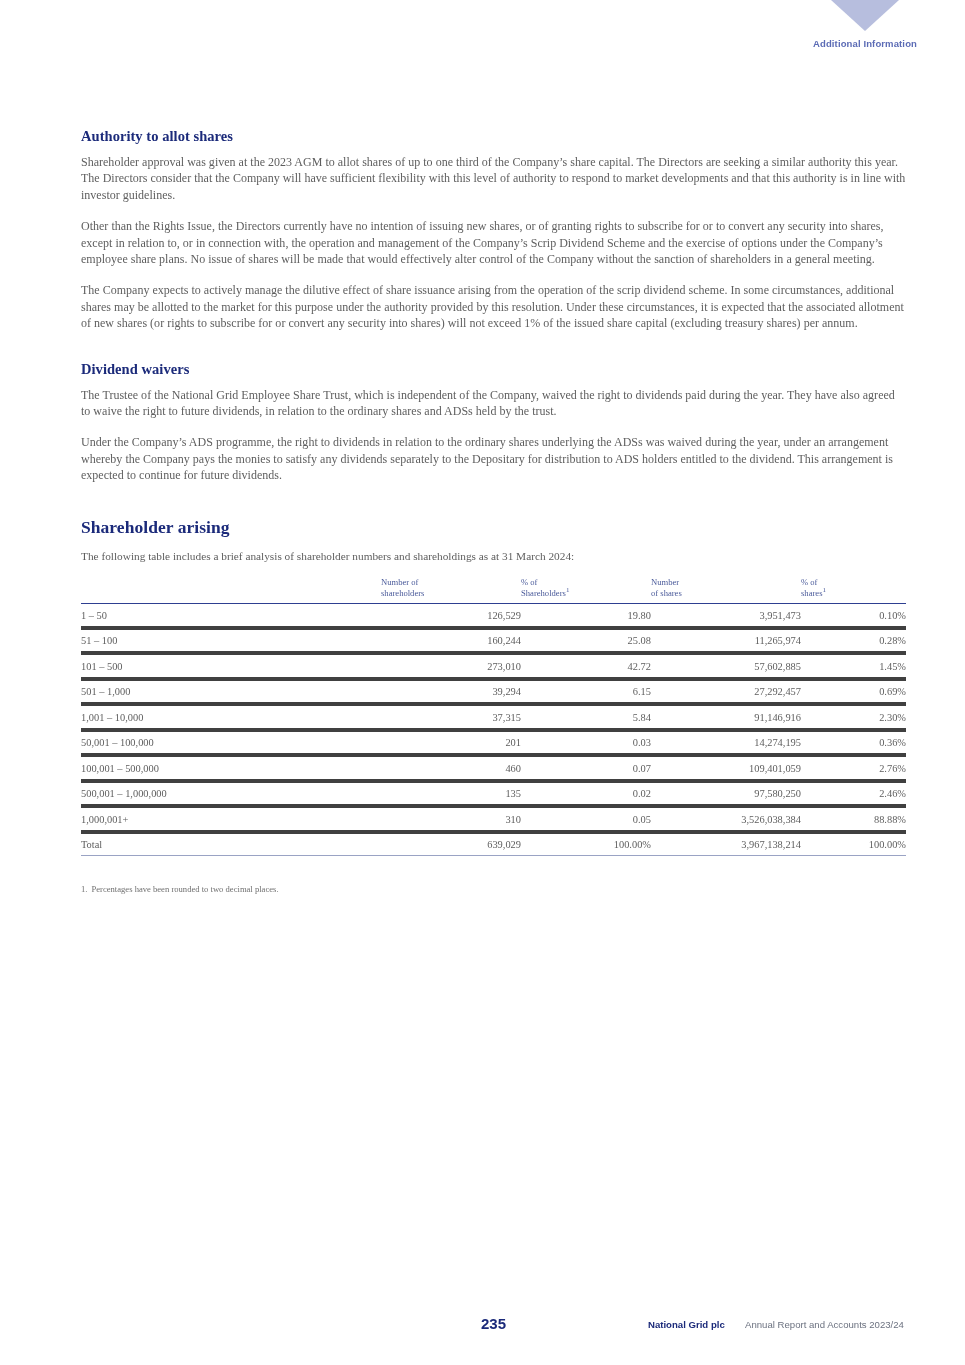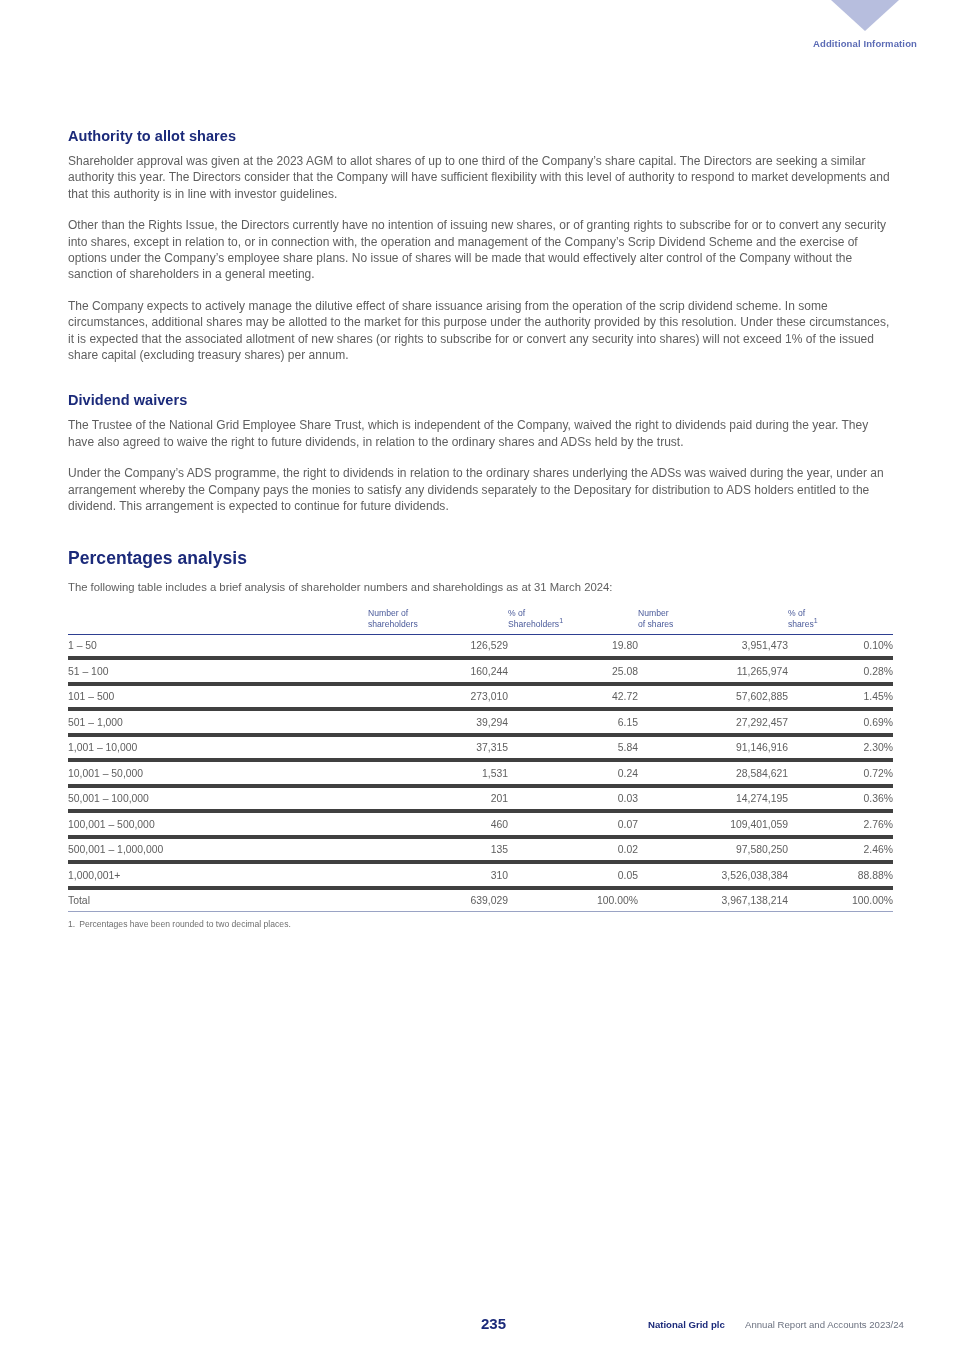--- a/index.html
+++ b/index.html
@@ -44,23 +44,24 @@
     font-size: 9.5px;
     font-weight: bold;
     letter-spacing: .12px;
     color: #5b6bb5;
     white-space: nowrap;
   }
 
   
   .content {
     position: absolute;
-    left: 68px;
+    left: 81px;
     top: 128px;
     width: 825px;
+    font-family: Liberation Serif, serif;
   }
 
   h2.heading-sub {
     font-size: 14.5px;
     font-weight: bold;
     color: #1b2a7a;
     margin: 0 0 9px 0;
     letter-spacing: .05px;
   }
   h2.heading-main {
@@ -124,21 +125,21 @@
   }
   table.sh-table tr.total td.label { }
   .col-w1 { width: 300px; }
   .col-w2 { width: 140px; }
   .col-w3 { width: 130px; }
   .col-w4 { width: 150px; }
   .col-w5 { width: 105px; }
   sup.fn { font-size: 7px; vertical-align: super; line-height: 0; }
 
   .footnote {
-    margin-top: 6px;
+    margin-top: 27px;
     font-size: 8.6px;
     line-height: 12px;
     color: #6f6f6f;
   }
   .footnote .fn-num { margin-right: 4px; }
 
   
   .page-footer {
     position: absolute;
     left: 0;
@@ -188,21 +189,21 @@
     <p class="body">Shareholder approval was given at the 2023 AGM to allot shares of up to one third of the Company’s share capital. The Directors are seeking a similar authority this year. The Directors consider that the Company will have sufficient flexibility with this level of authority to respond to market developments and that this authority is in line with investor guidelines.</p>
     <p class="body">Other than the Rights Issue, the Directors currently have no intention of issuing new shares, or of granting rights to subscribe for or to convert any security into shares, except in relation to, or in connection with, the operation and management of the Company’s Scrip Dividend Scheme and the exercise of options under the Company’s employee share plans. No issue of shares will be made that would effectively alter control of the Company without the sanction of shareholders in a general meeting.</p>
     <p class="body">The Company expects to actively manage the dilutive effect of share issuance arising from the operation of the scrip dividend scheme. In some circumstances, additional shares may be allotted to the market for this purpose under the authority provided by this resolution. Under these circumstances, it is expected that the associated allotment of new shares (or rights to subscribe for or convert any security into shares) will not exceed 1% of the issued share capital (excluding treasury shares) per annum.</p>
 
     <div class="spacer-before-sub"></div>
     <h2 class="heading-sub">Dividend waivers</h2>
     <p class="body">The Trustee of the National Grid Employee Share Trust, which is independent of the Company, waived the right to dividends paid during the year. They have also agreed to waive the right to future dividends, in relation to the ordinary shares and ADSs held by the trust.</p>
     <p class="body">Under the Company’s ADS programme, the right to dividends in relation to the ordinary shares underlying the ADSs was waived during the year, under an arrangement whereby the Company pays the monies to satisfy any dividends separately to the Depositary for distribution to ADS holders entitled to the dividend. This arrangement is expected to continue for future dividends.</p>
 
     <div class="spacer-before-main"></div>
-    <h2 class="heading-main">Percentages analysis</h2>
+    <h2 class="heading-main">Shareholder arising</h2>
     <p class="intro">The following table includes a brief analysis of shareholder numbers and shareholdings as at 31 March 2024:</p>
 
     <table class="sh-table">
       <colgroup>
         <col class="col-w1">
         <col class="col-w2">
         <col class="col-w3">
         <col class="col-w4">
         <col class="col-w5">
       </colgroup>
@@ -257,27 +258,20 @@
             <td>0.69%</td>
           </tr>
           <tr>
             <td class="label">1,001 – 10,000</td>
             <td>37,315</td>
             <td>5.84</td>
             <td>91,146,916</td>
             <td>2.30%</td>
           </tr>
           <tr>
-            <td class="label">10,001 – 50,000</td>
-            <td>1,531</td>
-            <td>0.24</td>
-            <td>28,584,621</td>
-            <td>0.72%</td>
-          </tr>
-          <tr>
             <td class="label">50,001 – 100,000</td>
             <td>201</td>
             <td>0.03</td>
             <td>14,274,195</td>
             <td>0.36%</td>
           </tr>
           <tr>
             <td class="label">100,001 – 500,000</td>
             <td>460</td>
             <td>0.07</td>

